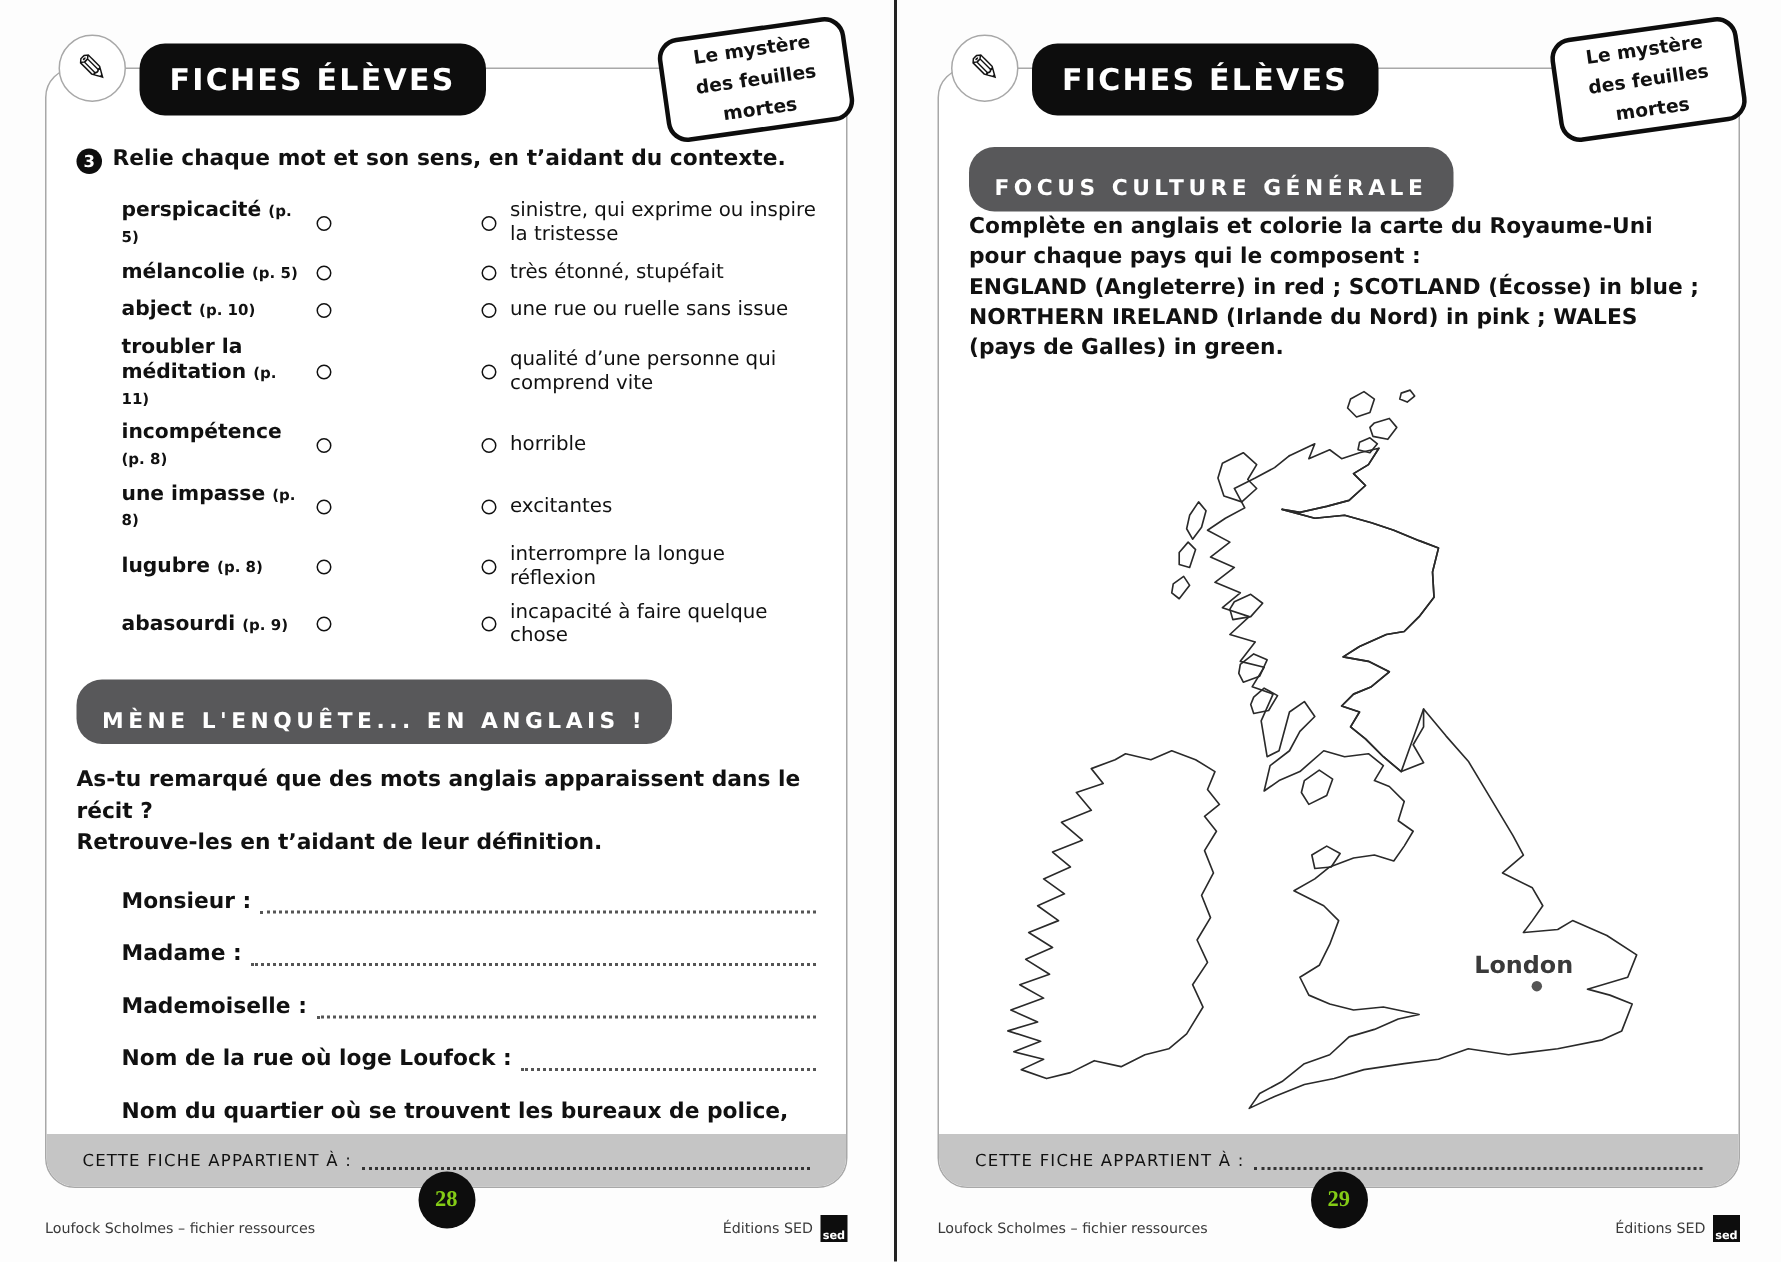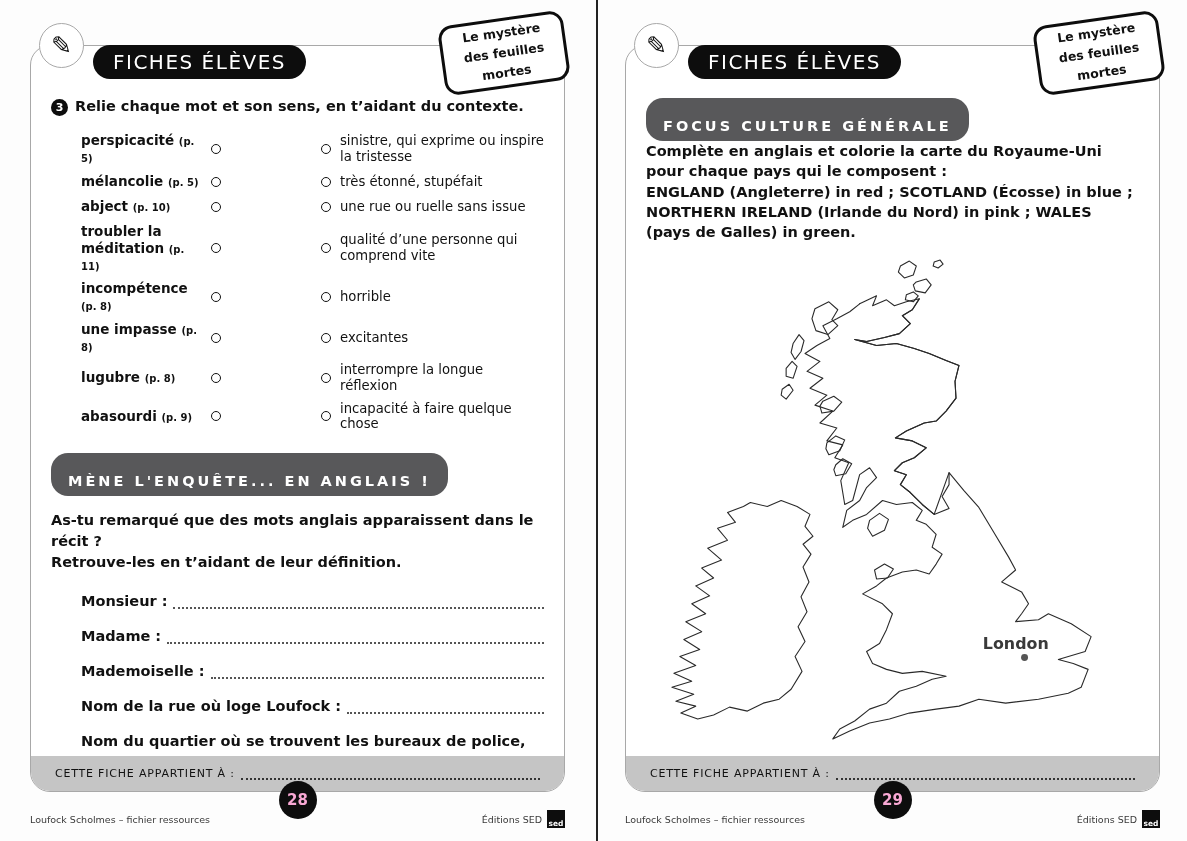--- a/index.html
+++ b/index.html
@@ -21,24 +21,24 @@
   .card-left { left:30px; }
   .card-right { left:625px; }
 
   .pencil-circle {
     position:absolute; left:8px; top:-23px; width:45px; height:45px;
     background:#fff; border:1px solid #a8a8a8; border-radius:50%;
     display:flex; align-items:center; justify-content:center; z-index:3;
     font-size:25px; color:#111;
   }
   .title-pill {
-    position:absolute; left:62px; top:-17px; height:34px; z-index:3;
+    position:absolute; left:62px; top:-17px; height:48px; z-index:3;
     background:#0d0d0d; color:#fff; border-radius:17px;
     display:flex; align-items:center; padding:0 20px;
-    font-weight:normal; font-size:20px; letter-spacing:1.5px; white-space:nowrap;margin-top:16px;
+    font-weight:bold; font-size:20px; letter-spacing:1.5px; white-space:nowrap;
   }
   .subtitle {
     position:absolute; left:72px; top:7px; font-weight:bold;
     font-size:13px; letter-spacing:2.5px; white-space:nowrap;
   }
   .sticker {
     position:absolute; left:410px; top:-28px; width:126px; height:70px; z-index:4;
     background:#fff; border:3.5px solid #0d0d0d; border-radius:14px;
     transform:rotate(-8deg);
     display:flex; flex-direction:column; align-items:center; justify-content:center;
@@ -90,23 +90,23 @@
   
   .owner-bar {
     position:absolute; left:0; right:0; bottom:0; height:35px;
     background:#c5c5c5; border-radius:0 0 19px 19px;
     display:flex; align-items:center; padding:0 24px;
   }
   .owner-label { font-weight:normal; font-size:11px; letter-spacing:0.8px; white-space:nowrap; margin-right:6px; }
   .owner-line { flex:1; border-bottom:2px dotted #333; height:12px; }
   .page-circle {
     position:absolute; bottom:-28px; left:50%; transform:translateX(-50%);
-    width:38px; height:38px; background:#0d0d0d; color:#f9a8d4; border-radius:50%;
+    width:38px; height:38px; background:#0d0d0d; color:#84cc16; border-radius:50%;
     display:flex; align-items:center; justify-content:center;
-    font-weight:bold; font-size:15px; z-index:3;
+    font-weight:bold; font-size:15px; z-index:3;font-family:Liberation Serif, serif;
   }
 
   .credits {
     position:absolute; top:808px; width:535px; height:22px;
     display:flex; justify-content:space-between; align-items:center;
     font-size:9.5px; color:#3a3a3a;
   }
   .credits-left-page { left:30px; }
   .credits-right-page { left:625px; }
   .credit-right-group { display:flex; align-items:center; gap:5px; }

